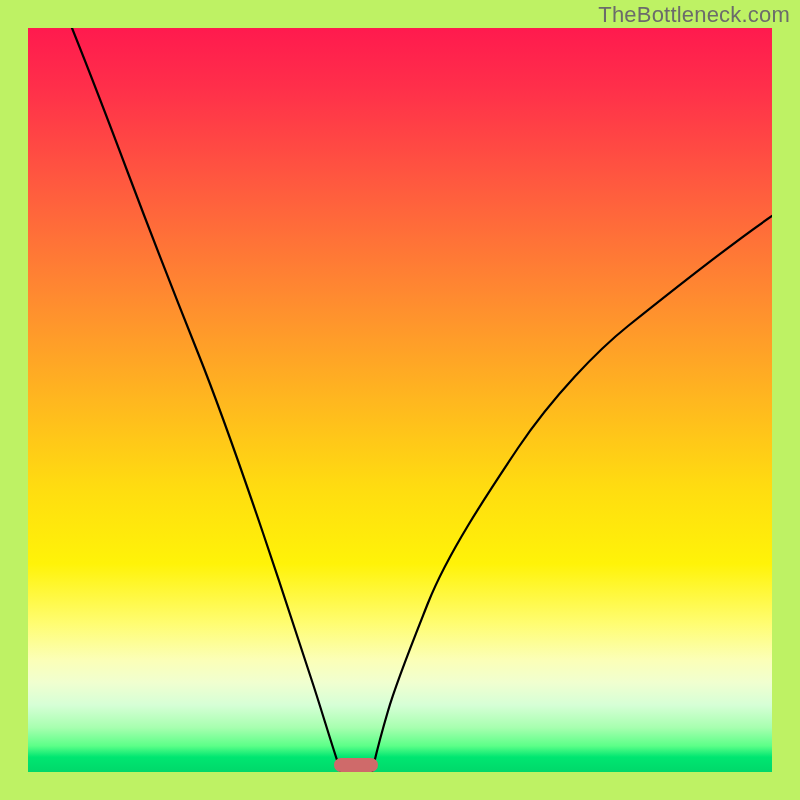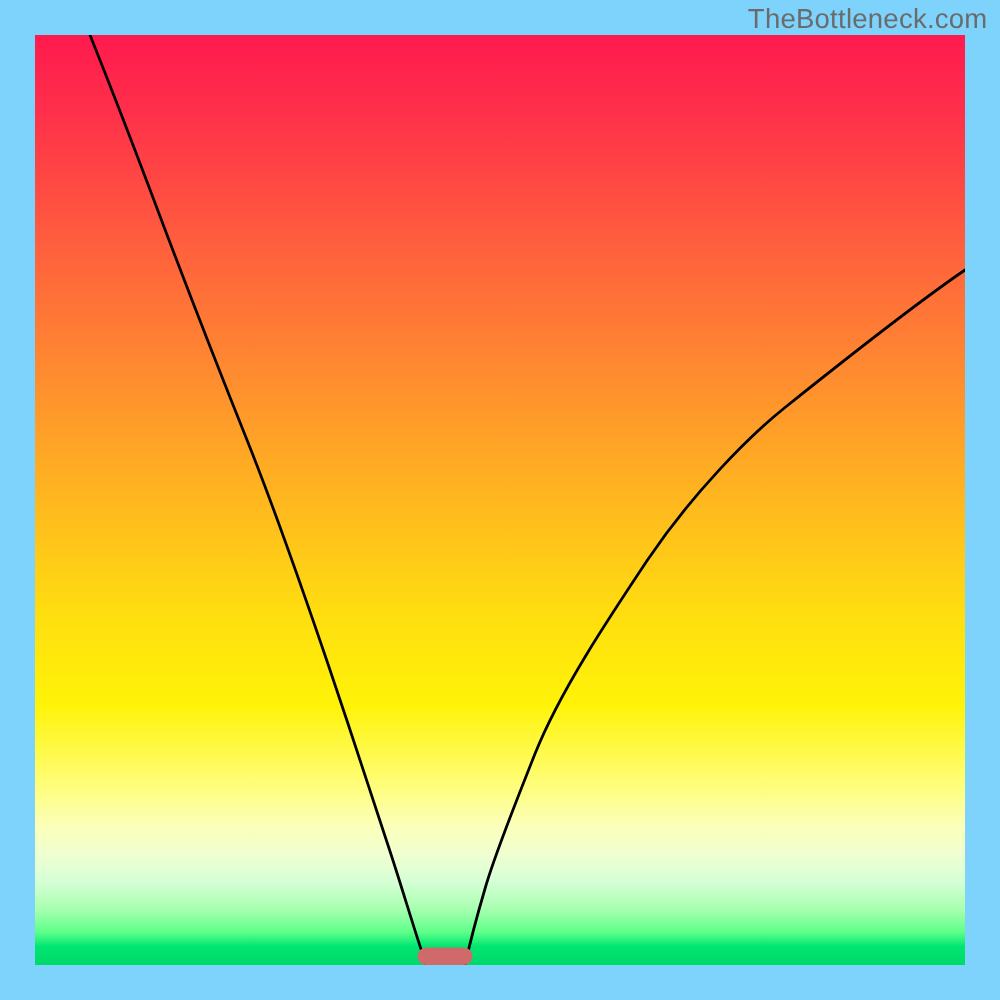--- a/index.html
+++ b/index.html
@@ -9,21 +9,21 @@
     height: 800px;
     background: #000;
     overflow: hidden;
   }
   .frame {
     position: absolute;
     left: 0;
     top: 0;
     width: 800px;
     height: 800px;
-    background: #7dd3fc;
+    background: #bef264;
   }
   .plot-area {
     position: absolute;
     left: 28px;
     top: 28px;
     width: 744px;
     height: 744px;
     overflow: hidden;
   }
   .gradient {

